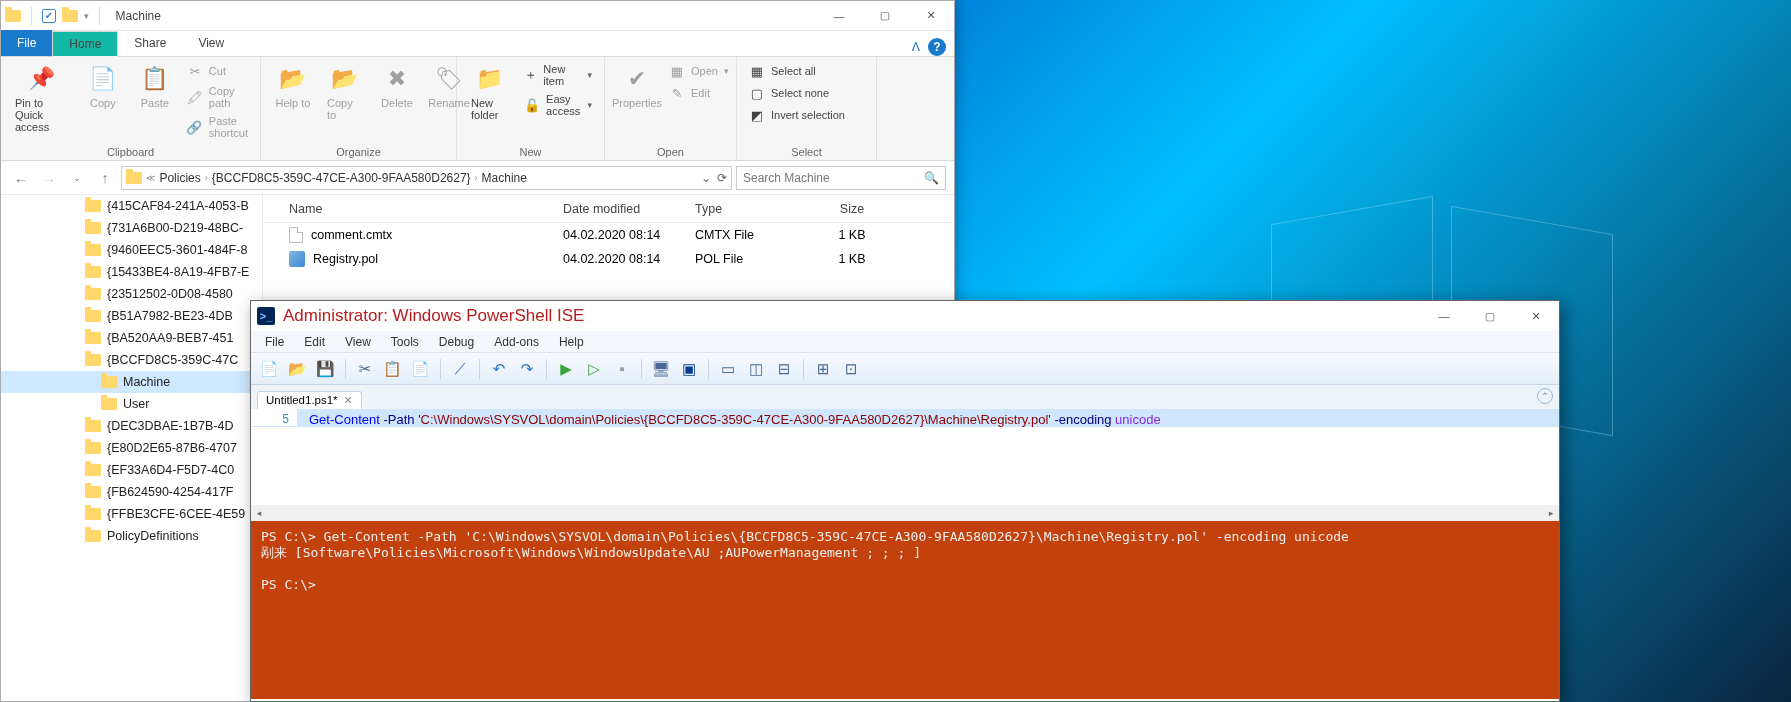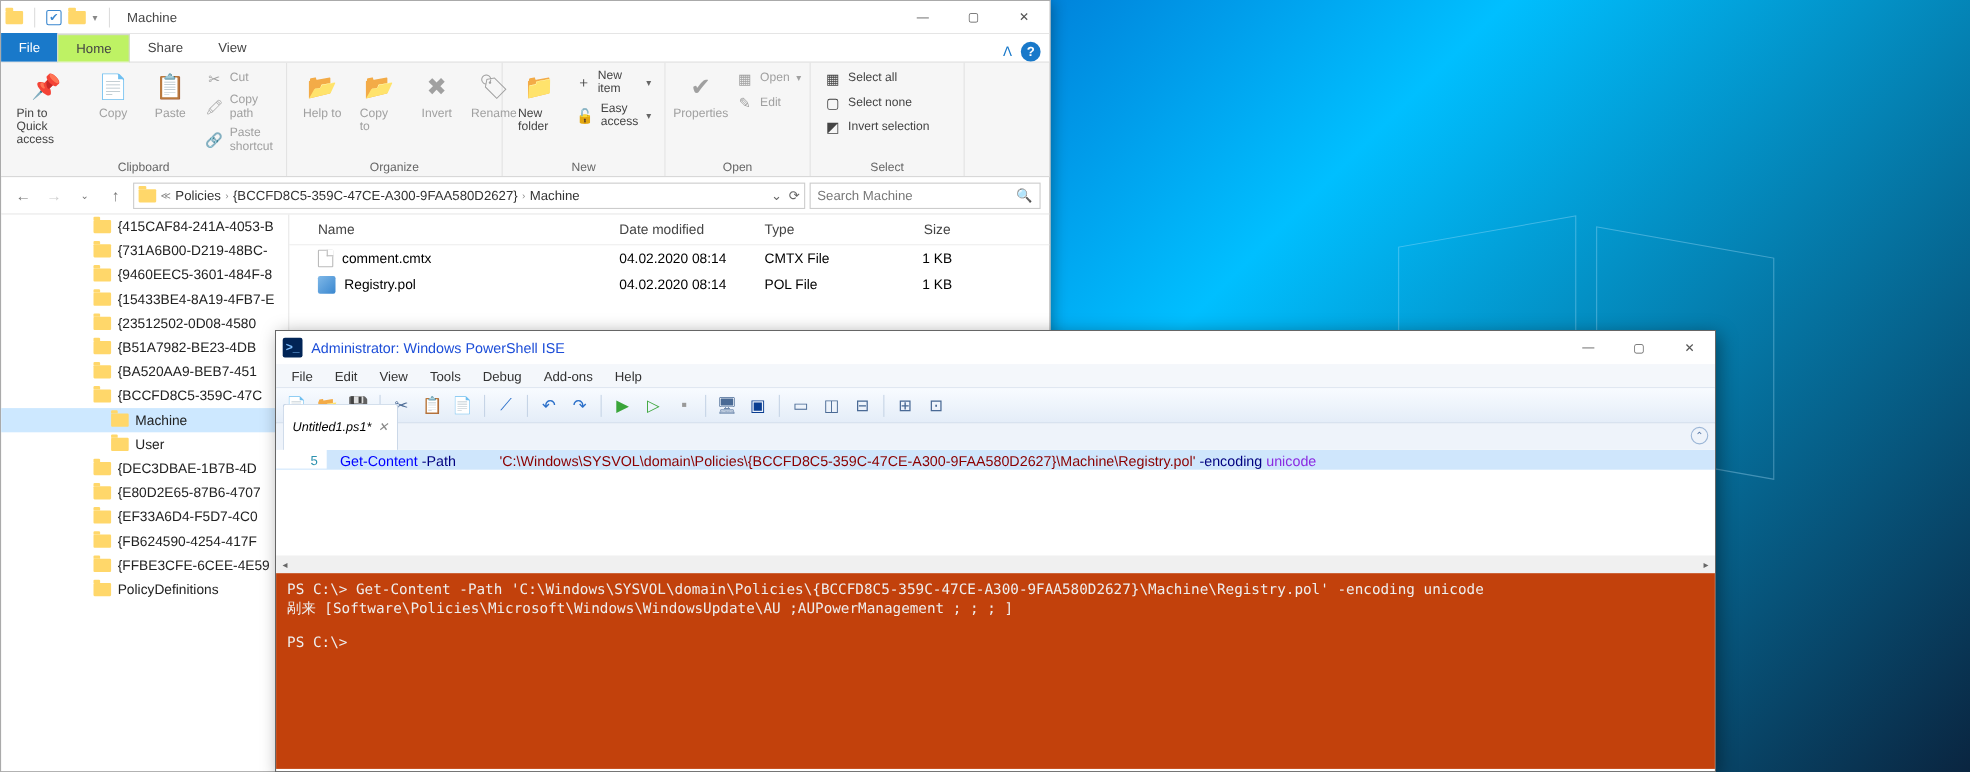--- a/index.html
+++ b/index.html
@@ -17,21 +17,21 @@
 .folder-ic::before{content:"";position:absolute;top:-3px;left:0;width:7px;height:3px;background:#ffd76a;border-radius:1px 1px 0 0;}
 .check-ic{width:14px;height:14px;border:1px solid #3a87cf;display:inline-flex;align-items:center;justify-content:center;color:#3a87cf;font-size:10px;border-radius:2px;}
 .title-sep{width:1px;height:18px;background:#ddd;margin:0 4px;}
 .title-text{font-size:12px;color:#444;margin-left:6px;}
 .win-btns{margin-left:auto;display:flex;}
 .win-btn{width:46px;height:30px;display:flex;align-items:center;justify-content:center;font-size:11px;color:#555;font-family:"Segoe MDL2 Assets","Segoe UI Symbol",sans-serif;}
 
 .ribbon-tabs{height:26px;display:flex;align-items:flex-end;background:#fff;border-bottom:1px solid #d8d8d8;}
 .rt{padding:0 16px;height:26px;display:flex;align-items:center;font-size:12px;color:#444;}
 .rt.file{background:#1979ca;color:#fff;}
-.rt.active{background:#bef264;border:1px solid #d8d8d8;border-bottom:1px solid #f5f5f5;margin-bottom:-1px;}
+.rt.active{background:#14b8a6;border:1px solid #d8d8d8;border-bottom:1px solid #f5f5f5;margin-bottom:-1px;}
 .rib-right{margin-left:auto;display:flex;align-items:center;gap:8px;padding-right:8px;}
 .help-c{width:18px;height:18px;border-radius:50%;background:#1979ca;color:#fff;font-size:12px;display:flex;align-items:center;justify-content:center;font-weight:bold;}
 
 .ribbon-body{height:104px;background:#f6f6f6;border-bottom:1px solid #d8d8d8;display:flex;}
 .rgrp{border-right:1px solid #e3e3e3;display:flex;flex-direction:column;justify-content:space-between;padding:4px 8px 2px;}
 .rgrp-row{display:flex;align-items:flex-start;gap:4px;}
 .rgrp-lbl{text-align:center;font-size:11px;color:#666;padding-top:2px;}
 .rbtn{display:flex;flex-direction:column;align-items:center;gap:2px;padding:2px 6px;font-size:11px;color:#444;min-width:48px;}
 .rbtn.dim{color:#a0a0a0;}
 .rbtn .ric{width:32px;height:32px;display:flex;align-items:center;justify-content:center;font-size:22px;}
@@ -67,37 +67,37 @@
 .lr{display:flex;height:24px;align-items:center;}
 .lr .c-name{display:flex;align-items:center;gap:8px;}
 .file-ic{width:14px;height:16px;background:#fff;border:1px solid #bbb;border-radius:1px;position:relative;}
 .file-ic::after{content:"";position:absolute;right:-1px;top:-1px;width:5px;height:5px;background:#fff;border-left:1px solid #bbb;border-bottom:1px solid #bbb;}
 .pol-ic{width:16px;height:16px;background:linear-gradient(135deg,#7fb8e8,#3a87cf);border-radius:2px;}
 
 
 .ise{position:absolute;left:250px;top:300px;width:1310px;height:402px;background:#fff;border:1px solid #666;box-shadow:4px 4px 16px rgba(0,0,0,.4);}
 .ise-title{height:30px;background:#fff;display:flex;align-items:center;padding-left:6px;}
 .ise-logo{width:18px;height:18px;background:#012456;border-radius:2px;display:flex;align-items:center;justify-content:center;color:#7fbfff;font-size:11px;font-weight:bold;}
-.ise-title span{font-size:13px;margin-left:8px;color:#1d4ed8;}
+.ise-title span{font-size:17px;margin-left:8px;color:#b91c1c;}
 .ise .win-btns{margin-left:auto;}
 .ise-menu{height:22px;background:#f4f7fb;display:flex;align-items:center;gap:4px;padding:0 6px;font-size:12px;color:#333;border-bottom:1px solid #dbe3ee;}
 .ise-menu div{padding:0 8px;}
 .ise-tb{height:32px;background:linear-gradient(#f8fbff,#e4edf8);border-bottom:1px solid #c6d4e6;display:flex;align-items:center;gap:2px;padding:0 6px;}
 .tb-btn{width:26px;height:26px;display:flex;align-items:center;justify-content:center;font-size:15px;color:#4a6a95;border-radius:2px;}
 .tb-sep{width:1px;height:20px;background:#c6d4e6;margin:0 4px;}
 .ise-tabbar{height:24px;background:#eef3fa;display:flex;align-items:flex-end;padding-left:6px;position:relative;}
-.ise-tab{background:#fff;border:1px solid #c6d4e6;border-bottom:none;padding:14px 8px;font-size:11.5px;display:flex;align-items:center;gap:6px;border-radius:3px 3px 0 0;font-style:italic;}
+.ise-tab{background:#fff;border:1px solid #c6d4e6;border-bottom:none;padding:2px 8px;font-size:11.5px;display:flex;align-items:flex-start;gap:6px;border-radius:3px 3px 0 0;}
 .ise-tab .x{color:#888;font-size:11px;}
 .ise-coll{position:absolute;right:6px;top:3px;width:16px;height:16px;border:1px solid #9cb6d6;border-radius:8px;display:flex;align-items:center;justify-content:center;font-size:9px;color:#5a7aa8;}
 .editor{height:112px;background:#fff;font-family:Consolas,monospace;font-size:13px;position:relative;overflow:auto;}
 .ed-gut{position:absolute;left:0;top:0;width:46px;text-align:right;padding:3px 8px 0 0;color:#2b91af;background:#fff;font-size:12px;}
 .ed-line{padding:3px 0 0 58px;white-space:pre;background:linear-gradient(to bottom,#cfe6fc 19px,transparent 19px);}
 .tok-cmd{color:#0000ff;}
 .tok-parm{color:#000080;}
-.tok-str{color:#8b0000;margin-left:36px;}
+.tok-str{color:#8b0000;}
 .tok-val{color:#8a2be2;}
 .ed-hscroll{position:absolute;bottom:0;left:0;right:0;height:16px;background:#f0f0f0;display:flex;align-items:center;}
 .ed-hscroll .sa{width:16px;text-align:center;font-size:9px;color:#666;}
 
 .console{height:178px;background:#c2410c;color:#eee;font-family:Consolas,monospace;font-size:13px;padding:8px 10px;white-space:pre-wrap;overflow:auto;}
 </style>
 </head>
 <body>
 
 <div class="win-box"></div>
@@ -168,21 +168,21 @@
         <div class="rbtn dim">
             <div class="ric">📂</div>
             <span>Help to</span>
           </div>
         <div class="rbtn dim">
             <div class="ric">📂</div>
             <span>Copy to</span>
           </div>
         <div class="rbtn dim">
             <div class="ric">✖</div>
-            <span>Invert</span>
+            <span>Delete</span>
           </div>
         <div class="rbtn dim">
             <div class="ric">🏷</div>
             <span>Rename</span>
           </div>
       </div>
       <div class="rgrp-lbl">Organize</div>
     </div>
     <div class="rgrp" style="width:148px;">
       <div class="rgrp-row">

